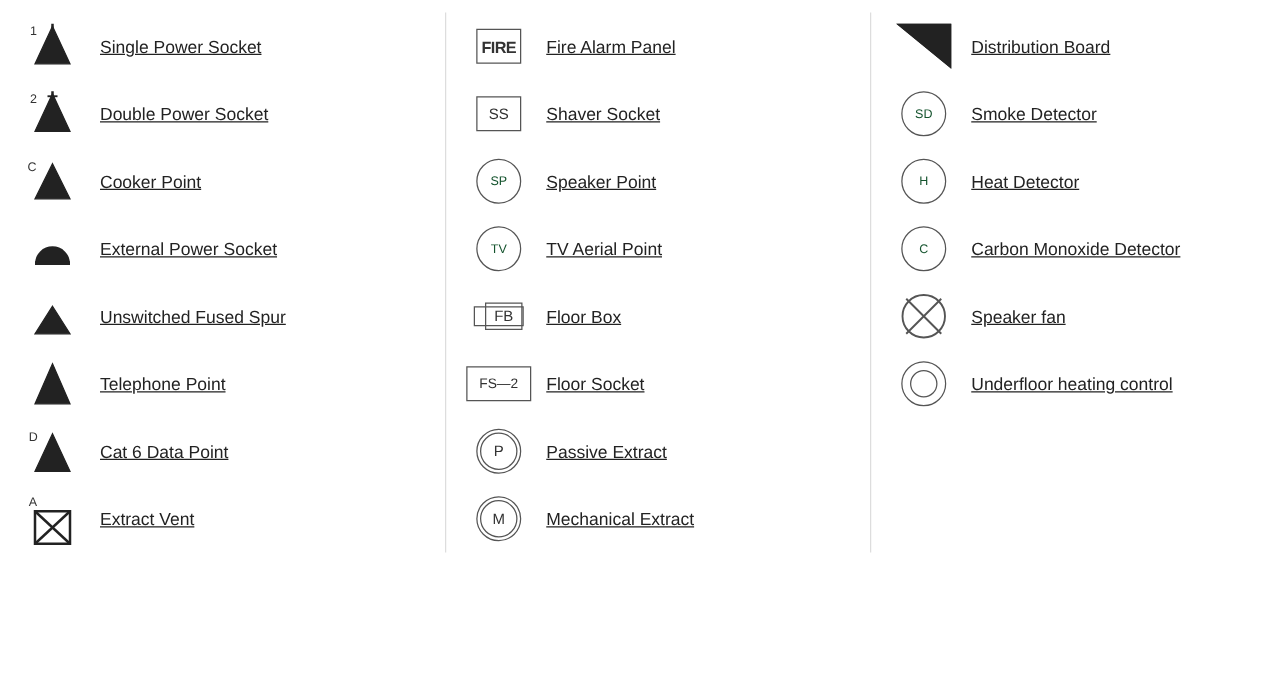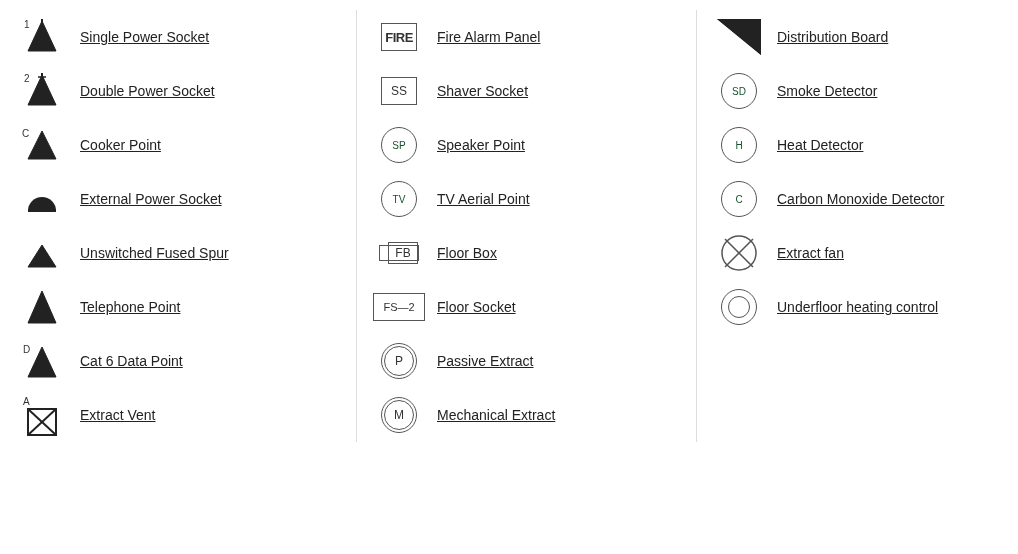--- a/index.html
+++ b/index.html
@@ -329,21 +329,21 @@
     </div>
 
     <div class="item">
       <div class="symbol">
         <svg width="38" height="38" viewBox="0 0 38 38">
           <circle cx="19" cy="19" r="17" fill="none" stroke="#555" stroke-width="1.5"></circle>
           <line x1="5" y1="5" x2="33" y2="33" stroke="#555" stroke-width="1.5"></line>
           <line x1="33" y1="5" x2="5" y2="33" stroke="#555" stroke-width="1.5"></line>
         </svg>
       </div>
-      <span class="label">Extract fan</span>
+      <span class="label">Speaker fan</span>
     </div>
 
     <div class="item">
       <div class="symbol">
         <div class="ring-outer">
           <div class="ring-inner"></div>
         </div>
       </div>
       <span class="label">Underfloor heating control</span>
     </div>

